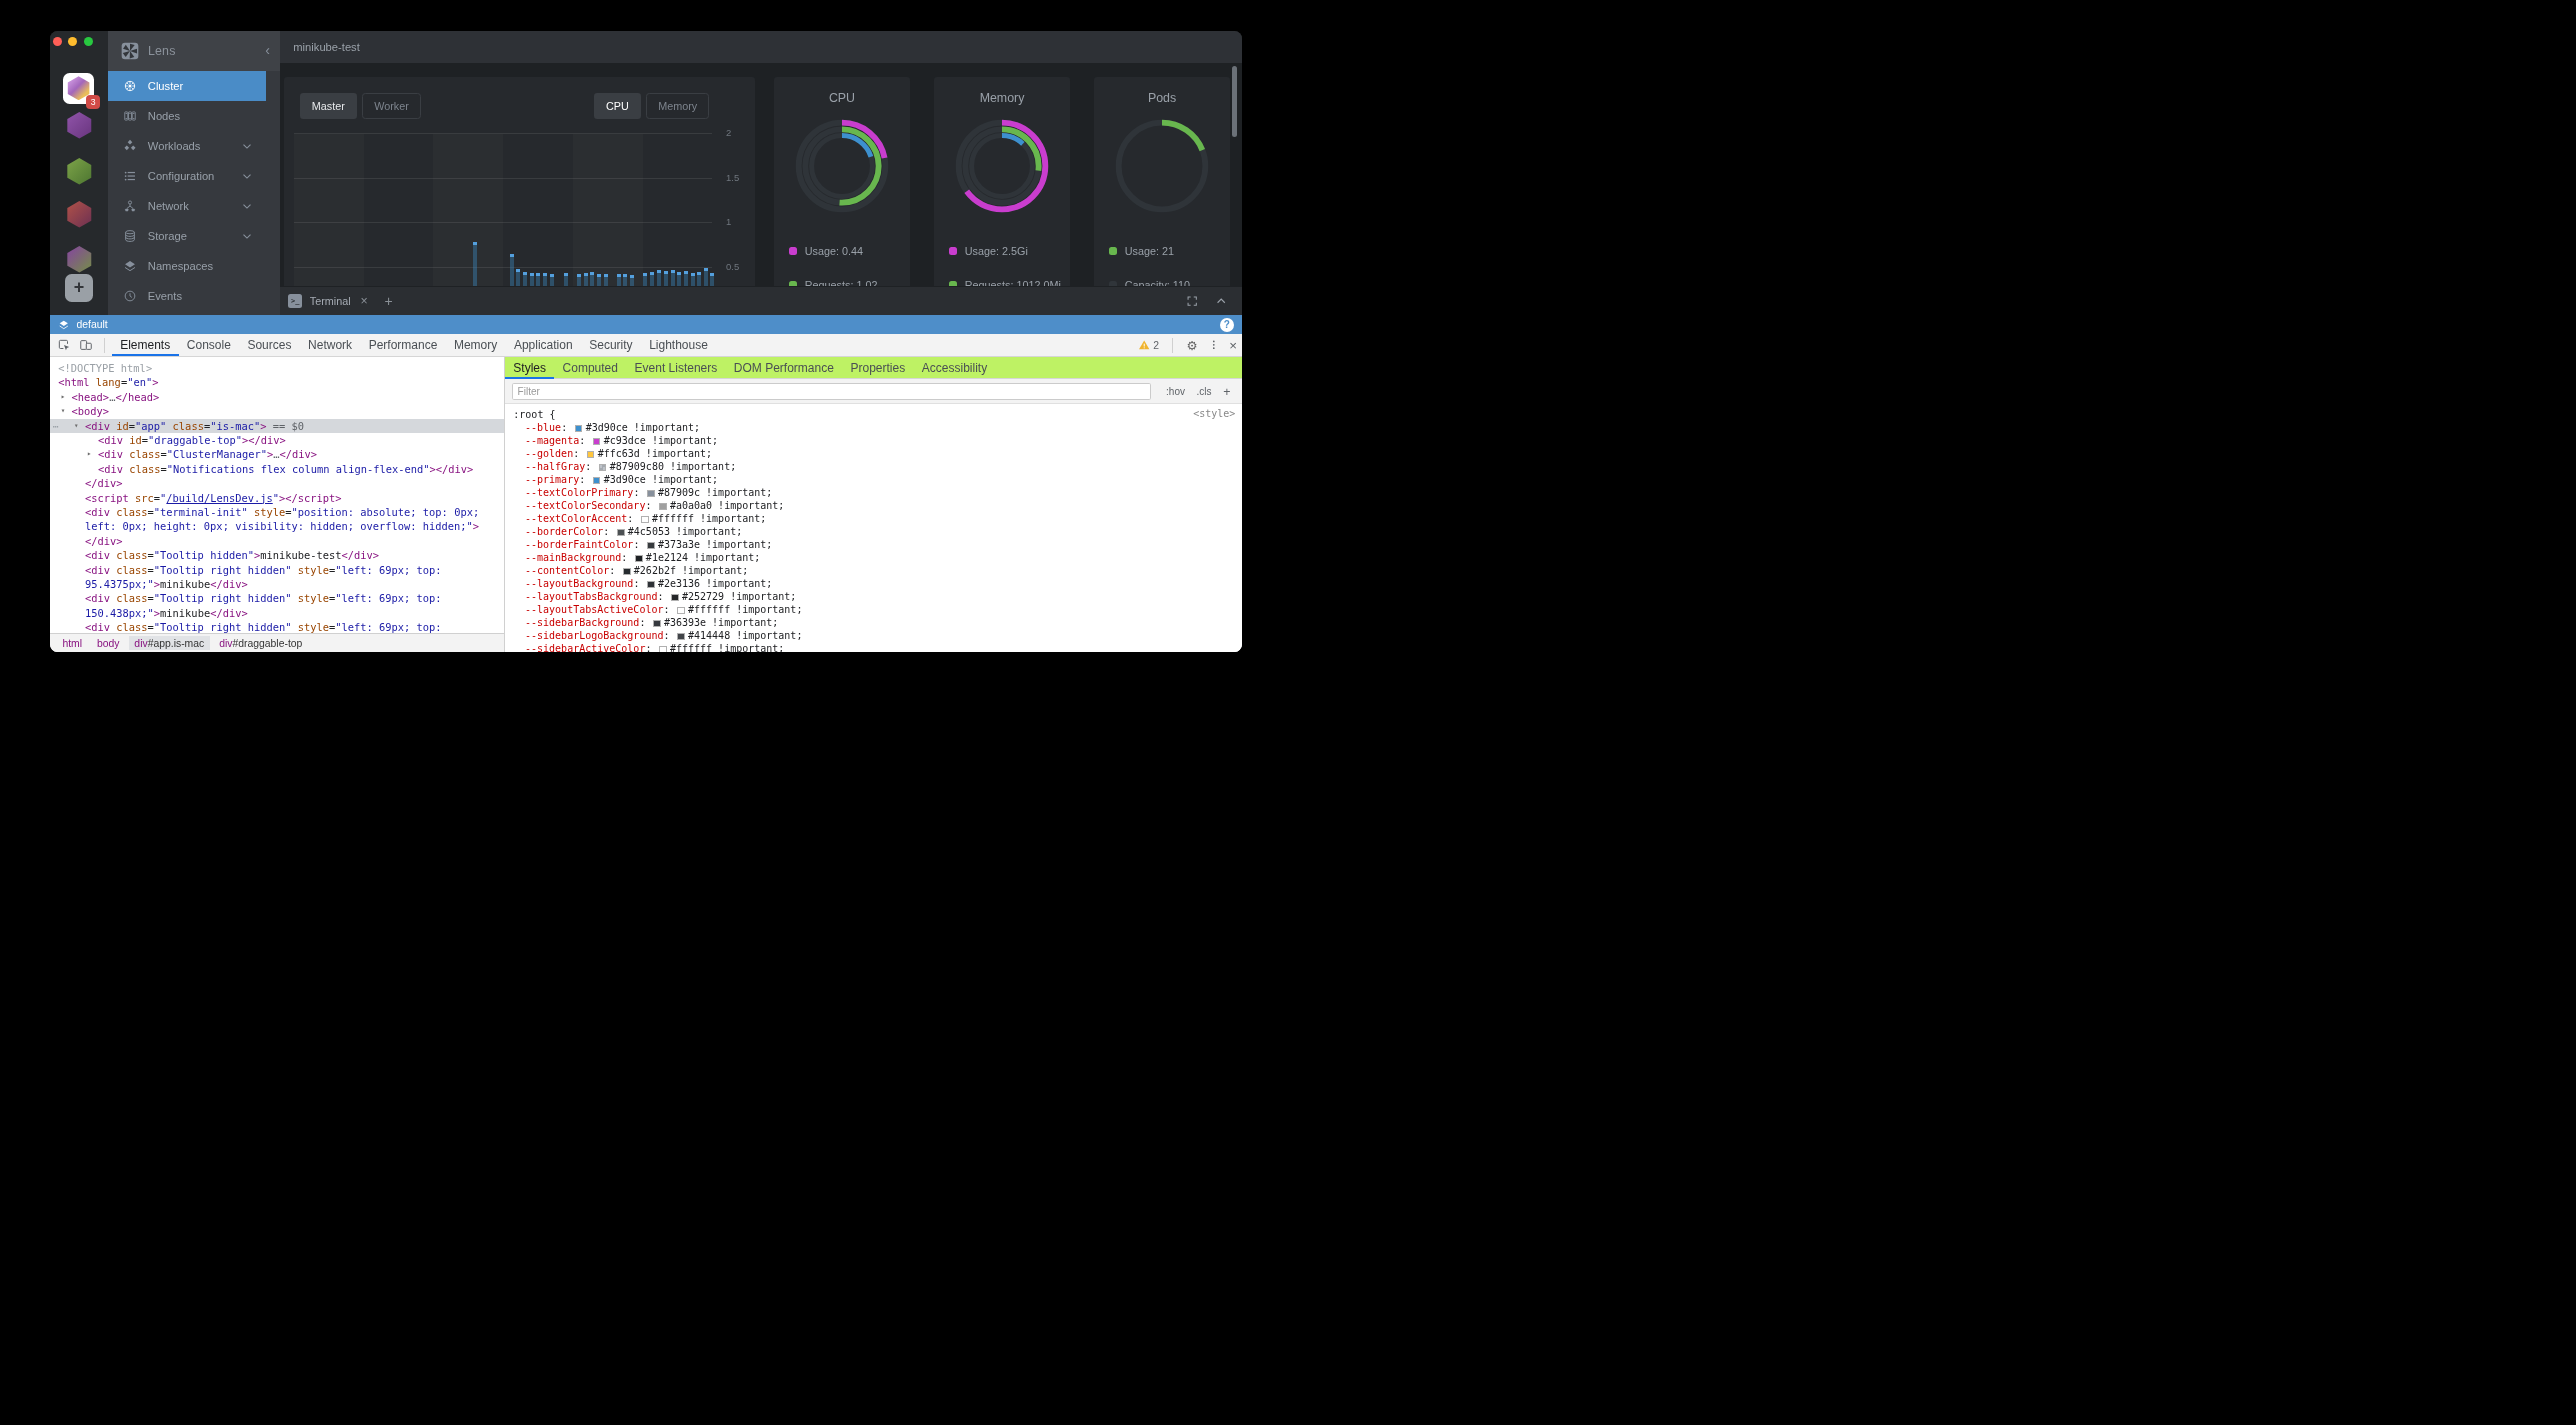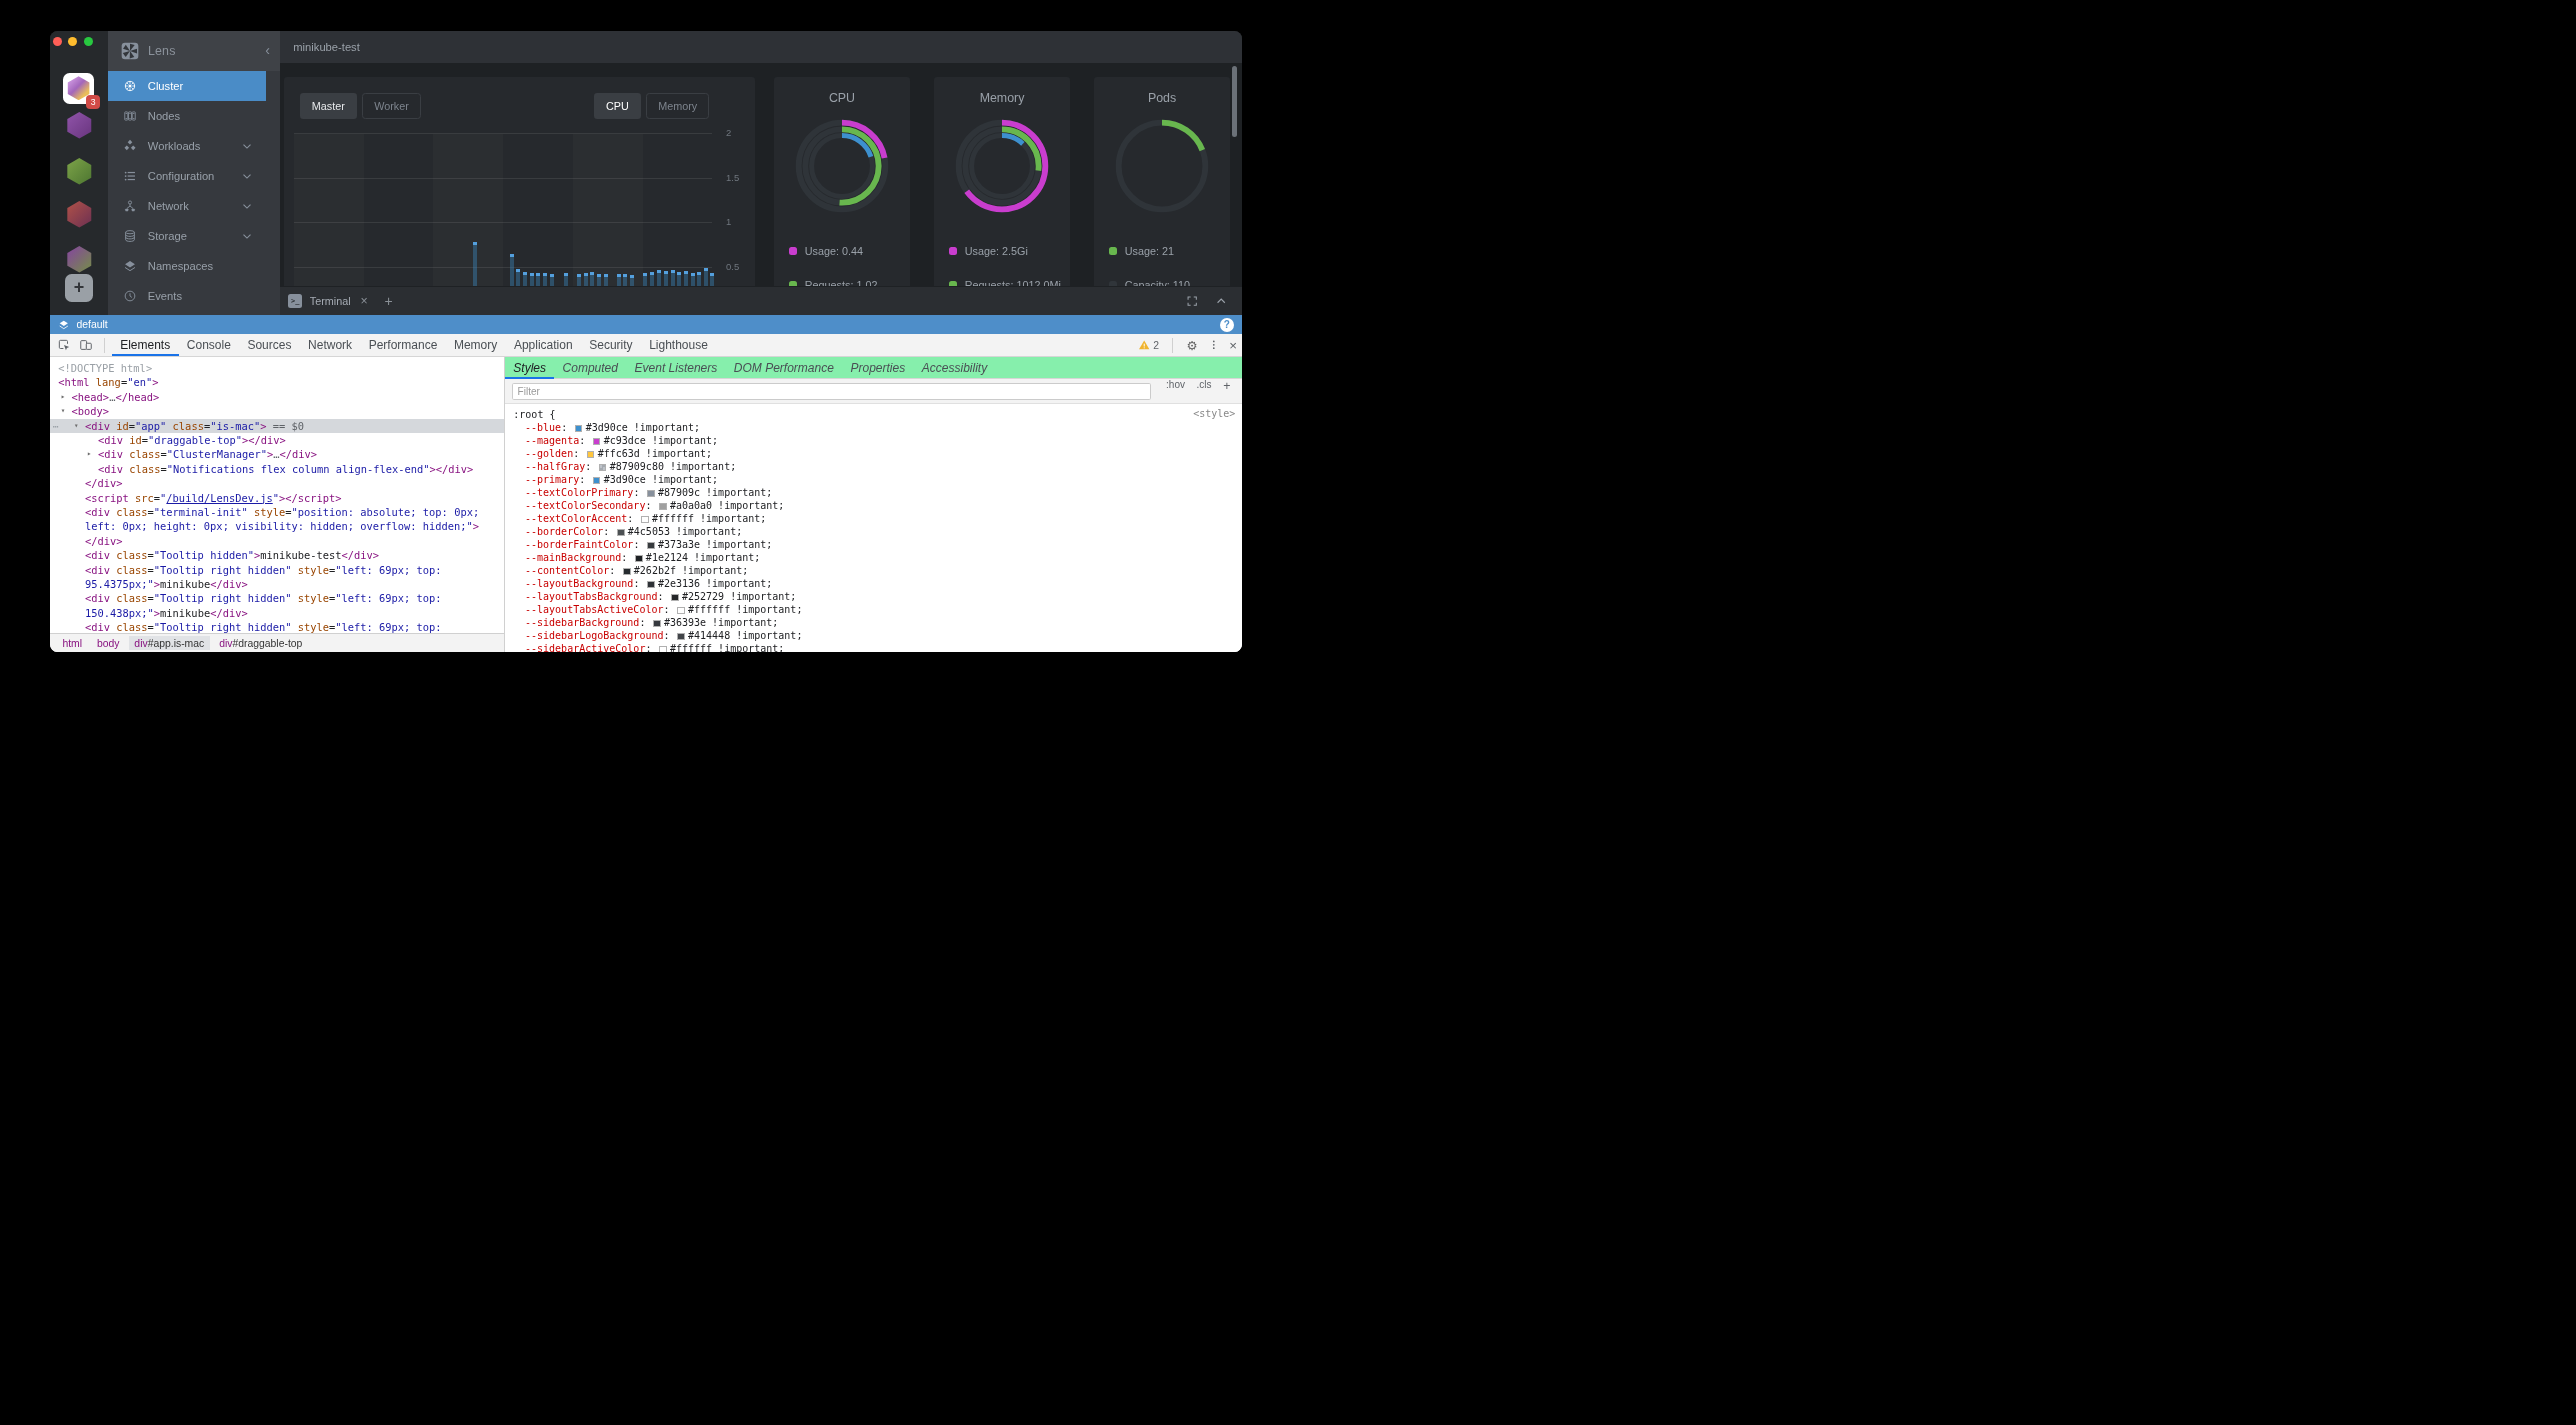--- a/index.html
+++ b/index.html
@@ -108,26 +108,26 @@
   .tg{color:#881280;} .at{color:#994500;} .vl{color:#1a1aa6;} .tx{color:#202124;}
   .gr{color:#5f6368;} .dt{color:#9aa0a6;} .eq{color:#5f6368;}
   .lk{color:#1a1aa6; text-decoration:underline;}
   .dt-crumbs { position:absolute; left:0; width:454px; bottom:0; height:19px; background:#f3f3f3; border-top:0.8px solid #d0d0d0;
                display:flex; align-items:center; padding-left:6.6px; gap:3.3px; font-size:10.4px; }
   .crumb { padding:1.7px 5.8px; white-space:nowrap; }
   .crumb.sel { background:#e1e3e6; }
   .crumb .id { color:#333; }
 
   .dt-styles { position:absolute; left:454px; right:0; top:0; bottom:0; border-left:0.8px solid #d0d0d0; background:#fff; }
-  .st-tabbar { height:22.4px; background:#86efac; border-bottom:0.8px solid #d6d6d6; display:flex; align-items:flex-start;font-style:italic; }
+  .st-tabbar { height:22.4px; background:#bef264; border-bottom:0.8px solid #d6d6d6; display:flex; align-items:flex-start; }
   .st-filter { height:25px; background:#f3f3f3; border-bottom:0.8px solid #e0e0e0; position:relative; }
   .st-filter input { position:absolute; left:6.6px; top:3.3px; width:639px; height:17.4px; border:0.8px solid #cbcbcb; border-radius:1.7px;
                      font-size:10px; padding:0 5px; color:#333; background:#fff; outline:none; }
   .st-filter input::placeholder { color:#9a9a9a; }
-  .st-pseudo { position:absolute; right:11.6px; top:0; height:25px; display:flex; gap:11.6px; 
+  .st-pseudo { position:absolute; right:11.6px; top:0; height:25px; display:flex; gap:11.6px; align-items:center;
                font-size:10px; color:#5f6368; }
   .st-content { position:relative; font-family:"DejaVu Sans Mono", monospace; font-size:10px; padding-top:4.1px; overflow:hidden; height:calc(100% - 47px); }
   .sline { height:13px; line-height:13px; white-space:pre; padding-left:8.3px; color:#202124; }
   .sline.var { padding-left:20px; }
   .prop { color:#c80000; }
   .styletag { position:absolute; right:6.6px; top:4.1px; color:#888; }
   .sw9 { display:inline-block; width:7.5px; height:7.5px; border:0.8px solid #b0b0b0; margin:0 3.3px 0 1.7px; vertical-align:-0.8px; }
   .sw9.alpha { background-image:linear-gradient(rgba(135,144,156,.55),rgba(135,144,156,.55)),
                repeating-conic-gradient(#c8c8c8 0% 25%, #ffffff 0% 50%); background-size:auto,5px 5px; }
 </style>

